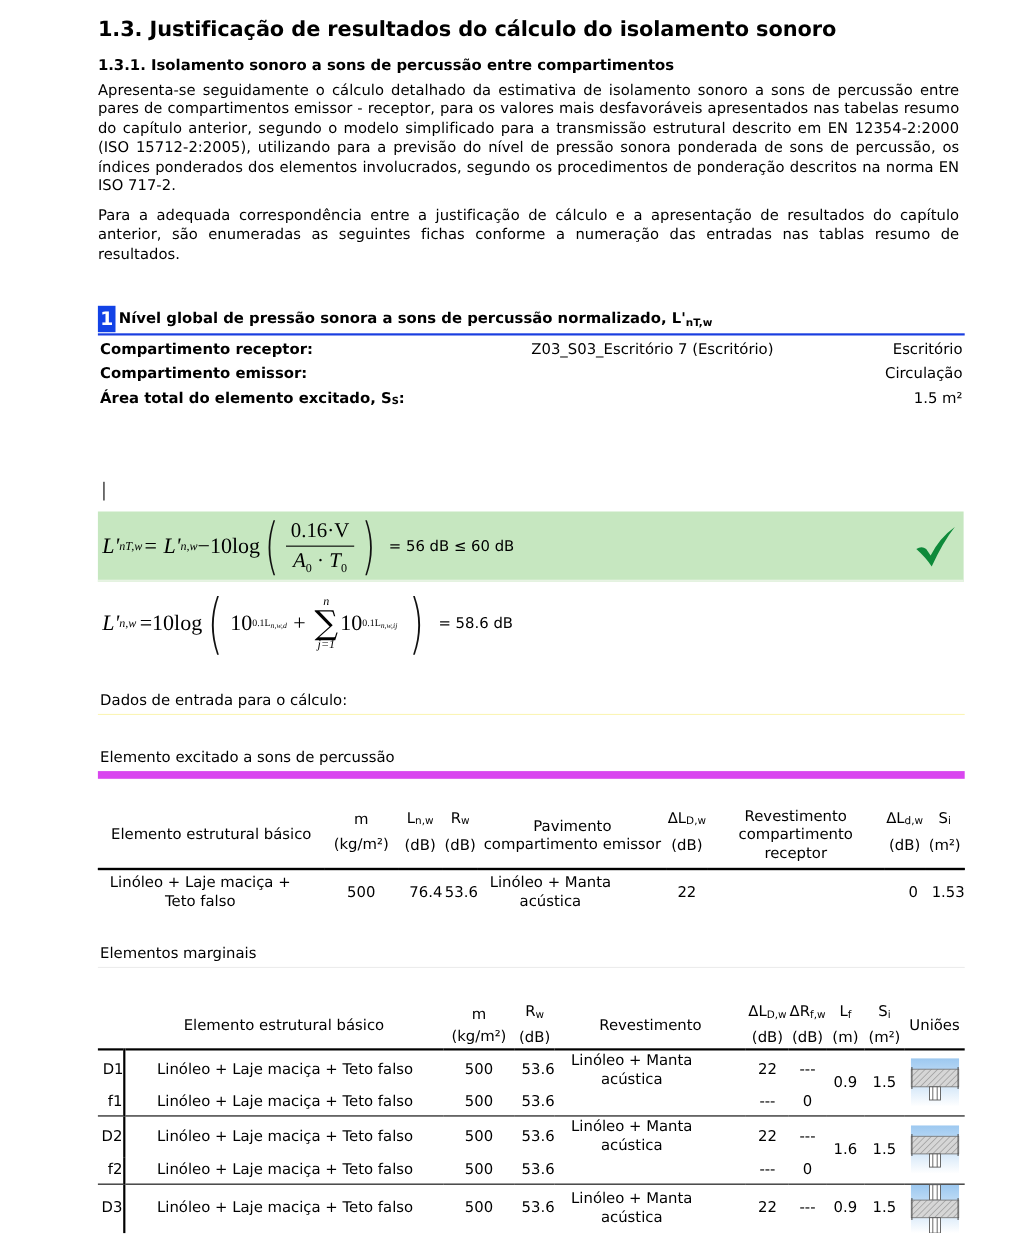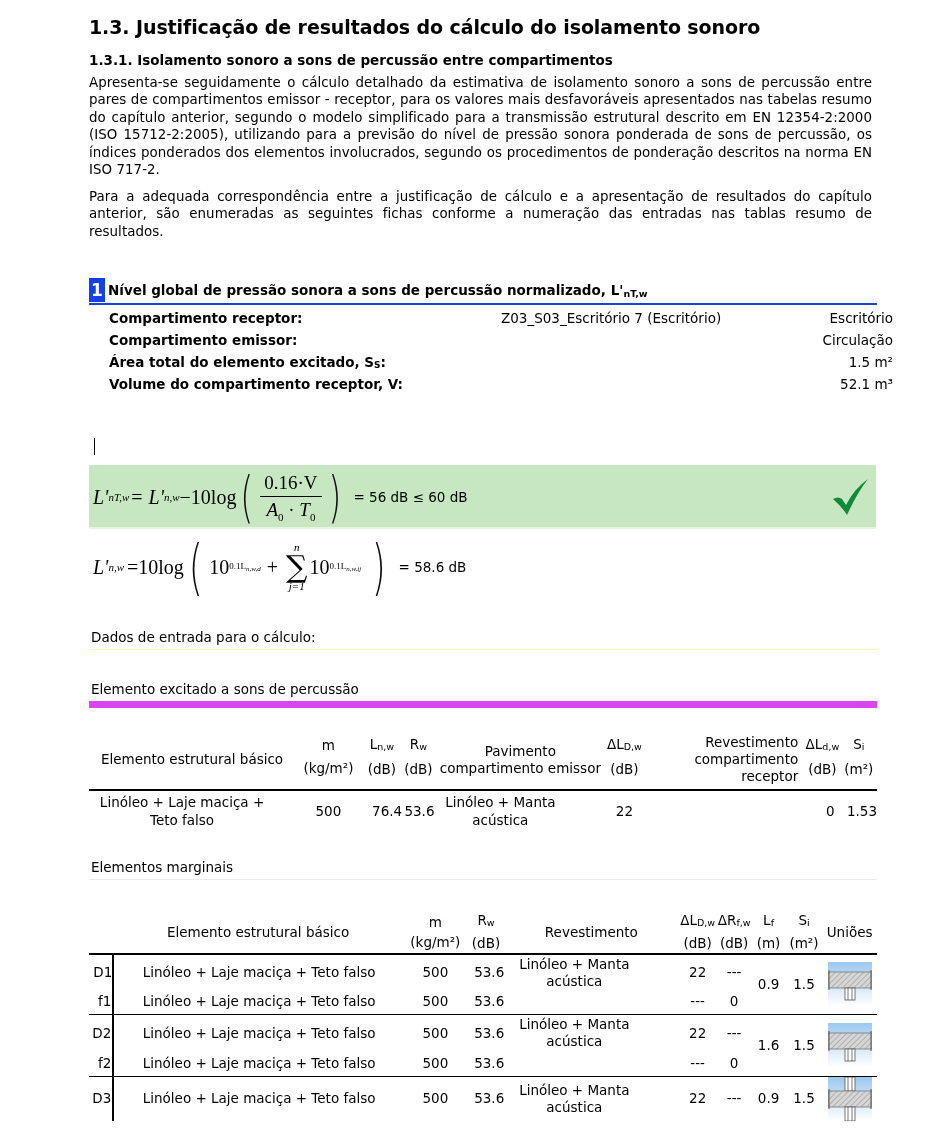--- a/index.html
+++ b/index.html
@@ -36,21 +36,21 @@
     display: flex; align-items: flex-end; padding-bottom: 4px;
   }
   .sec-num {
     background: #1242e6; color: #fff; font-weight: bold;
     font-size: 17px; width: 16px; height: 24px; line-height: 24px;
     text-align: center; margin-right: 3px; margin-bottom: -3px;
   }
   .sec-title { font-weight: bold; font-size: 13.5px; white-space: nowrap; }
   .sec-title sub { font-size: 9.5px; vertical-align: -2px; }
 
-  .info { position: absolute; top: 307px; left: 20px; width: 784px; }
+  .info { position: absolute; top: 307px; left: 2px; width: 784px; }
   .info-row {
     position: relative; height: 22px; font-size: 13.5px; line-height: 22px;
   }
   .info-label { font-weight: bold; position: absolute; left: 0; white-space: nowrap; }
   .info-mid { position: absolute; left: 392px; white-space: nowrap; }
   .info-right { position: absolute; right: 0; white-space: nowrap; margin-left: 45px; }
   .info-label sub { font-size: 9px; vertical-align: -1px; }
 
   .cursor { position: absolute; top: 438px; left: 5px; width: 1px; height: 17px; background: #000; }
 
@@ -140,24 +140,20 @@
       <span class="info-mid">Z03_S03_Escritório 7 (Escritório)</span>
       <span class="info-right">Escritório</span>
     </div>
     <div class="info-row">
       <span class="info-label">Compartimento emissor:</span>
       <span class="info-right">Circulação</span>
     </div>
     <div class="info-row">
       <span class="info-label"><span>Área total do elemento excitado, S</span><sub>S</sub><span>:</span></span>
       <span class="info-right">1.5 m²</span>
-    </div>
-    <div class="info-row">
-      <span class="info-label">Volume do compartimento receptor, V:</span>
-      <span class="info-right">52.1 m³</span>
     </div>
   </div>
 
   <div class="cursor"></div>
 
   <div class="formula1">
     <div class="mrow math" style="left:4px; top:4px; height:56px;">
       <span class="big">L'</span>
         <span class="sub-s">nT,w</span>
       <span class="big up" style="margin:0 6px 0 2px">=</span>
@@ -203,21 +199,21 @@
 
   <table class="t1">
     <thead>
       <tr style="height:60px;">
         <th class="center" style="width:204px;">Elemento estrutural básico</th>
         <th class="center" style="width:66px;"><span>m</span><br><span style="line-height:28px">(kg/m²)</span></th>
         <th class="center" style="width:40px;"><span>L</span><sub class="s">n,w</sub><br><span style="line-height:28px">(dB)</span></th>
         <th class="center" style="width:32px;"><span>R</span><sub class="s">w</sub><br><span style="line-height:28px">(dB)</span></th>
         <th class="center" style="width:170px; padding:0 2px;">Pavimento compartimento emissor</th>
         <th class="center" style="width:36px;"><span>ΔL</span><sub class="s">D,w</sub><br><span style="line-height:28px">(dB)</span></th>
-        <th class="center" style="width:160px; padding:0 6px;text-align:right;">Revestimento compartimento receptor</th>
+        <th class="center" style="width:160px; padding:0 6px;">Revestimento compartimento receptor</th>
         <th class="center" style="width:36px;"><span>ΔL</span><sub class="s">d,w</sub><br><span style="line-height:28px">(dB)</span></th>
         <th class="center" style="width:36px;"><span>S</span><sub class="s">i</sub><br><span style="line-height:28px">(m²)</span></th>
       </tr>
     </thead>
     <tbody>
       <tr>
         <td class="left" style="padding-right:20px;">Linóleo + Laje maciça + Teto falso</td>
         <td class="center">500</td>
         <td class="right">76.4</td>
         <td class="right">53.6</td>

